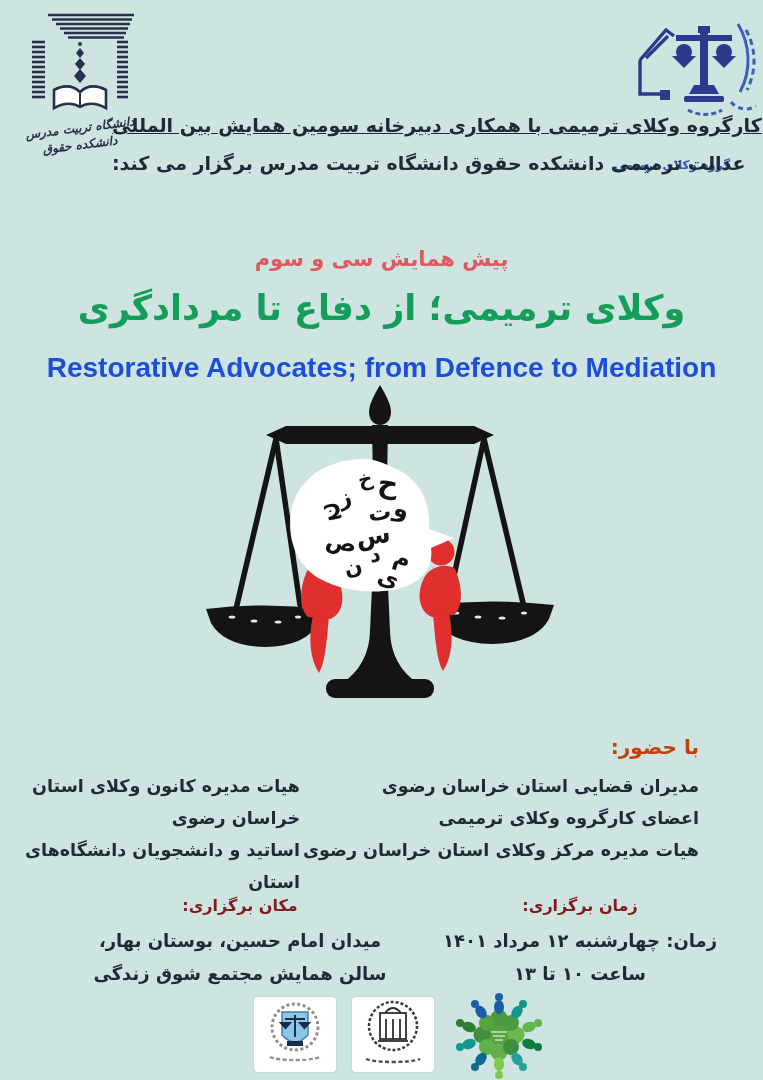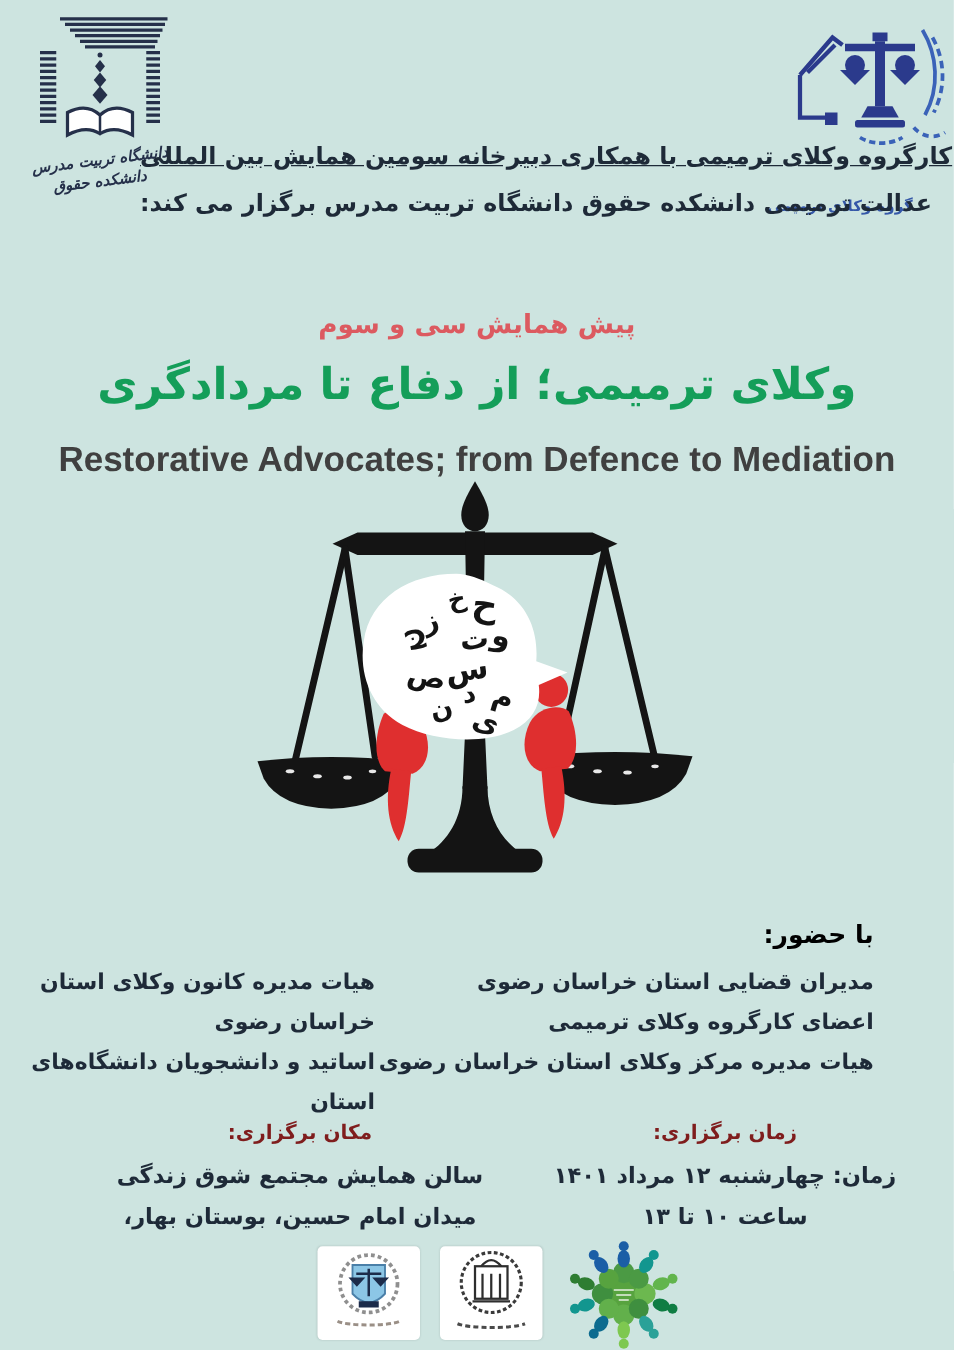--- a/index.html
+++ b/index.html
@@ -14,34 +14,34 @@
   .center{text-align:center;margin-top:48px;}
 
   
   .intro-line{left:112px;font-size:19px;line-height:26px;}
   .intro-1{top:112px;text-decoration:underline;}
   .intro-2{top:150px;}
 
   
   .subtitle{top:199px;left:0;width:763px;font-size:21px;color:#dc5a60;}
   .title-fa{top:240px;left:0;width:763px;font-size:35px;color:#149e59;letter-spacing:-1px;}
-  .title-en{top:304px;left:0;width:763px;font-size:28px;font-weight:bold;color:#404040;font-family:"Liberation Sans",sans-serif;}
+  .title-en{top:304px;left:0;width:763px;font-size:28px;font-weight:bold;color:#1d4ed8;font-family:"Liberation Sans",sans-serif;}
 
   
   .uni-logo{left:14px;top:6px;width:132px;height:160px;}
   .uni-cal{direction:rtl;font-style:italic;font-weight:bold;color:#25304a;font-size:12px;line-height:17px;text-align:center;transform:rotate(-7deg);}
   .group-logo{left:626px;top:18px;width:134px;height:122px;}
   .group-caption{left:612px;top:118px;width:120px;text-align:center;font-size:12px;color:#3558a8;margin-top:40px;}
 
   
   .illus{left:180px;top:383px;width:400px;height:332px;}
   .bl{position:absolute;color:#141414;font-weight:bold;direction:rtl;}
 
   
-  .att-header{top:735px;right:64px;font-size:20px;color:#000000;}
+  .att-header{top:735px;right:64px;font-size:20px;color:#c2410c;}
   .att-col{top:770px;font-size:17.5px;line-height:32px;text-align:right;}
   .att-right{right:64px;}
   .att-left{right:463px;}
 
   
   .sch-col{top:884px;width:370px;text-align:center;}
   .sch-time{left:395px;}
   .sch-venue{left:55px;}
   .sch-header{font-size:16px;color:#7f1d1d;font-weight:bold;direction:rtl;margin-bottom:9px;margin-top:12px;}
   .sch-line{font-size:18px;line-height:33px;}
@@ -224,22 +224,22 @@
   </div>
 
   <div class="abs sch-col sch-time">
     <div class="sch-header">زمان برگزاری:</div>
     <div class="fa sch-line">زمان: چهارشنبه ۱۲ مرداد ۱۴۰۱</div>
     <div class="fa sch-line">ساعت ۱۰ تا ۱۳</div>
   </div>
 
   <div class="abs sch-col sch-venue">
     <div class="sch-header">مکان برگزاری:</div>
+    <div class="fa sch-line">میدان امام حسین، بوستان بهار،</div>
     <div class="fa sch-line">سالن همایش مجتمع شوق زندگی</div>
-    <div class="fa sch-line">میدان امام حسین، بوستان بهار،</div>
   </div>
 
   <div class="abs logo-box logo-bar">
     <svg width="82" height="75" viewBox="0 0 82 75">
       <circle cx="41" cy="30" r="23" fill="none" stroke="#8f8f8f" stroke-width="3" stroke-dasharray="3 2.5"></circle>
       <path d="M28,15 L54,15 L54,38 Q41,52 28,38 Z" fill="#8cc6e6" stroke="#4a7fa8" stroke-width="1.5"></path>
       <g stroke="#1c2b4a" stroke-width="2" fill="none">
         <line x1="41" y1="18" x2="41" y2="40"></line>
         <line x1="31" y1="22" x2="51" y2="22"></line>
         <path d="M27,26 h9 l-4.5,5 Z" fill="#1c2b4a"></path>

